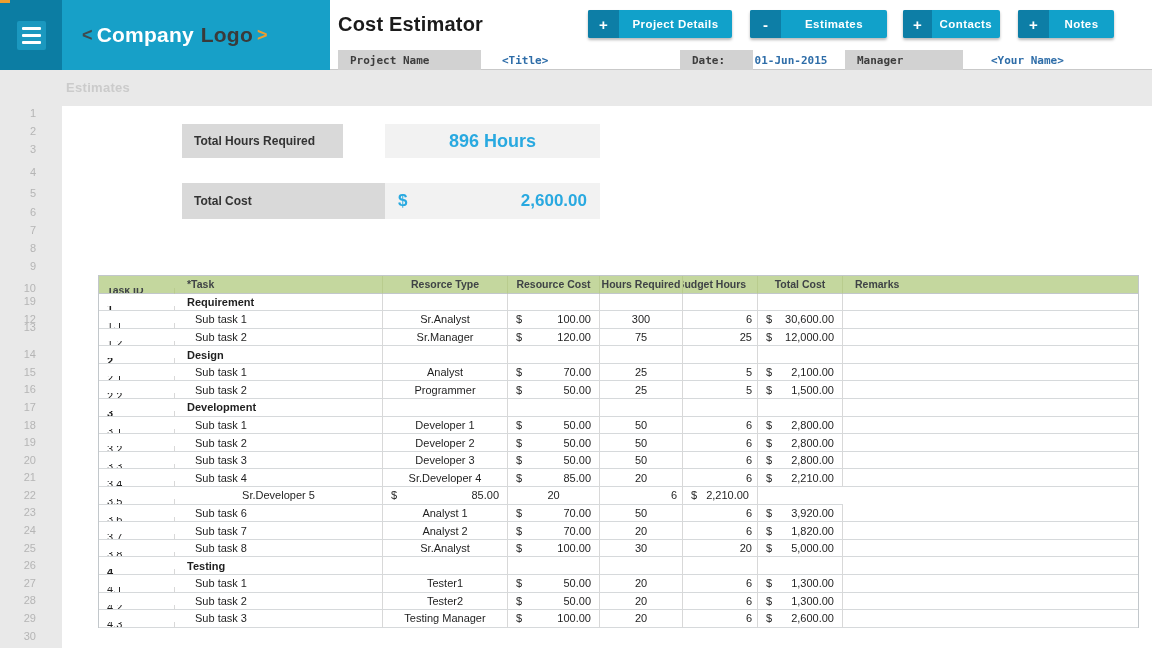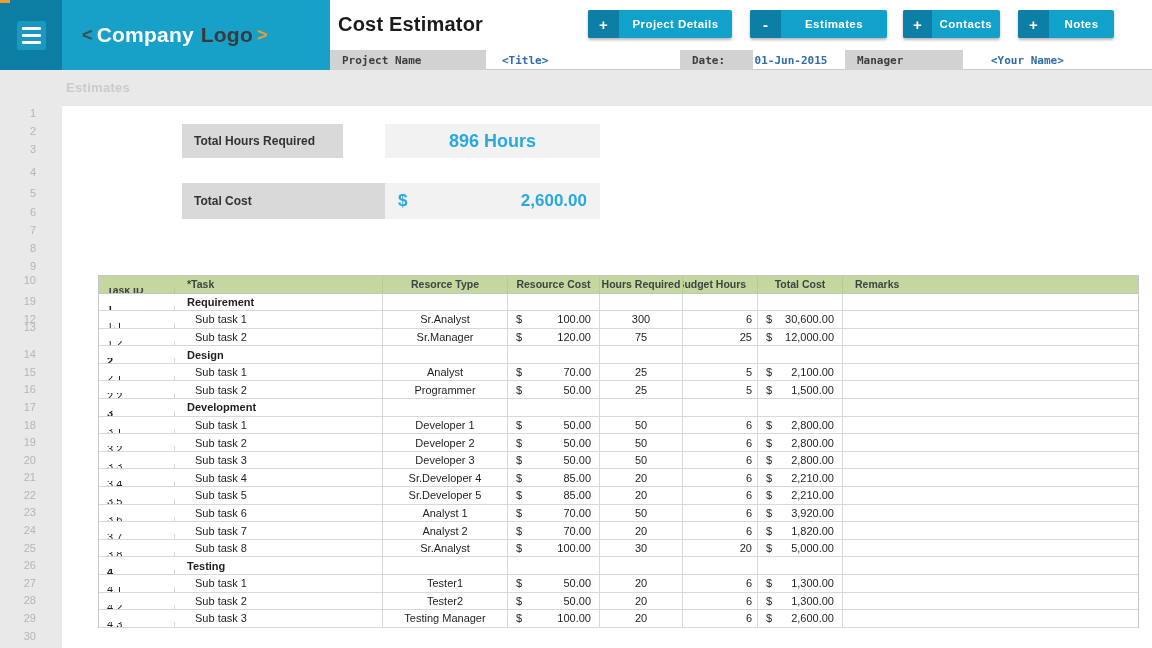--- a/index.html
+++ b/index.html
@@ -34,21 +34,21 @@
                display:flex; align-items:center; justify-content:center; padding:0 8px; }
   .btn1 { left:588px; width:144px; } .btn2 { left:750px; width:137px; }
   .btn3 { left:903px; width:97px; }  .btn4 { left:1018px; width:96px; }
 
   
   .fields { position:absolute; left:330px; top:50px; width:822px; height:20px; background:#ffffff;
             border-bottom:1px solid #c9c9c9; font-family:"DejaVu Sans Mono", monospace; font-size:11px; }
   .fcell { position:absolute; top:0; height:20px; display:flex; align-items:center; }
   .flabel { background:#d2d2d2; color:#3d3d3d; font-weight:bold; padding-left:12px; }
   .fvalue { color:#2e6da8; font-weight:bold; }
-  .f-l1 { left:0; width:156px; }   .f-v1 { left:143px; width:207px; padding-left:29px; }
+  .f-l1 { left:8px; width:143px; }   .f-v1 { left:143px; width:207px; padding-left:29px; }
   .f-l2 { left:350px; width:73px; }.f-v2 { left:423px; width:76px; justify-content:center; }
   .f-l3 { left:515px; width:118px; }.f-v3 { left:633px; width:189px; padding-left:28px; }
 
   
   .section-title { position:absolute; left:66px; top:80px; font-size:13px; font-weight:bold; color:#cbcbcb; letter-spacing:.3px; }
   .sheet { position:absolute; left:62px; top:106px; width:1090px; height:542px; background:#ffffff; }
   .gutter-num { position:absolute; left:0; width:36px; text-align:right; transform:translateY(-50%);
                 font-size:11px; color:#b5b5b5; cursor:pointer; }
 
   
@@ -138,21 +138,21 @@
   <div id="gutter">
       <div class="gutter-num" style="top: 113px;">1</div>
       <div class="gutter-num" style="top: 131px;">2</div>
       <div class="gutter-num" style="top: 149px;">3</div>
       <div class="gutter-num" style="top: 172px;">4</div>
       <div class="gutter-num" style="top: 193px;">5</div>
       <div class="gutter-num" style="top: 212px;">6</div>
       <div class="gutter-num" style="top: 230px;">7</div>
       <div class="gutter-num" style="top: 248px;">8</div>
       <div class="gutter-num" style="top: 266px;">9</div>
-      <div class="gutter-num" style="top: 280px;">10</div>
+      <div class="gutter-num" style="top: 288px;">10</div>
       <div class="gutter-num" style="top: 301px;">19</div>
       <div class="gutter-num" style="top: 319px;">12</div>
       <div class="gutter-num" style="top: 327px;">13</div>
       <div class="gutter-num" style="top: 354px;">14</div>
       <div class="gutter-num" style="top: 372px;">15</div>
       <div class="gutter-num" style="top: 389px;">16</div>
       <div class="gutter-num" style="top: 407px;">17</div>
       <div class="gutter-num" style="top: 425px;">18</div>
       <div class="gutter-num" style="top: 442px;">19</div>
       <div class="gutter-num" style="top: 460px;">20</div>
@@ -341,21 +341,20 @@
           <div class="c-hours">20</div>
           <div class="c-budget">6</div>
           <div class="c-money">
             <span>$</span>
             <span>2,210.00</span>
           </div>
           <div class="c-remarks"></div>
         </div>
         <div class="t-row">
           <div class="c-id">3.5</div>
-          <div class="c-task">Sub task 5</div>
           <div class="c-type">Sr.Developer 5</div>
           <div class="c-money">
             <span>$</span>
             <span>85.00</span>
           </div>
           <div class="c-hours">20</div>
           <div class="c-budget">6</div>
           <div class="c-money">
             <span>$</span>
             <span>2,210.00</span>

